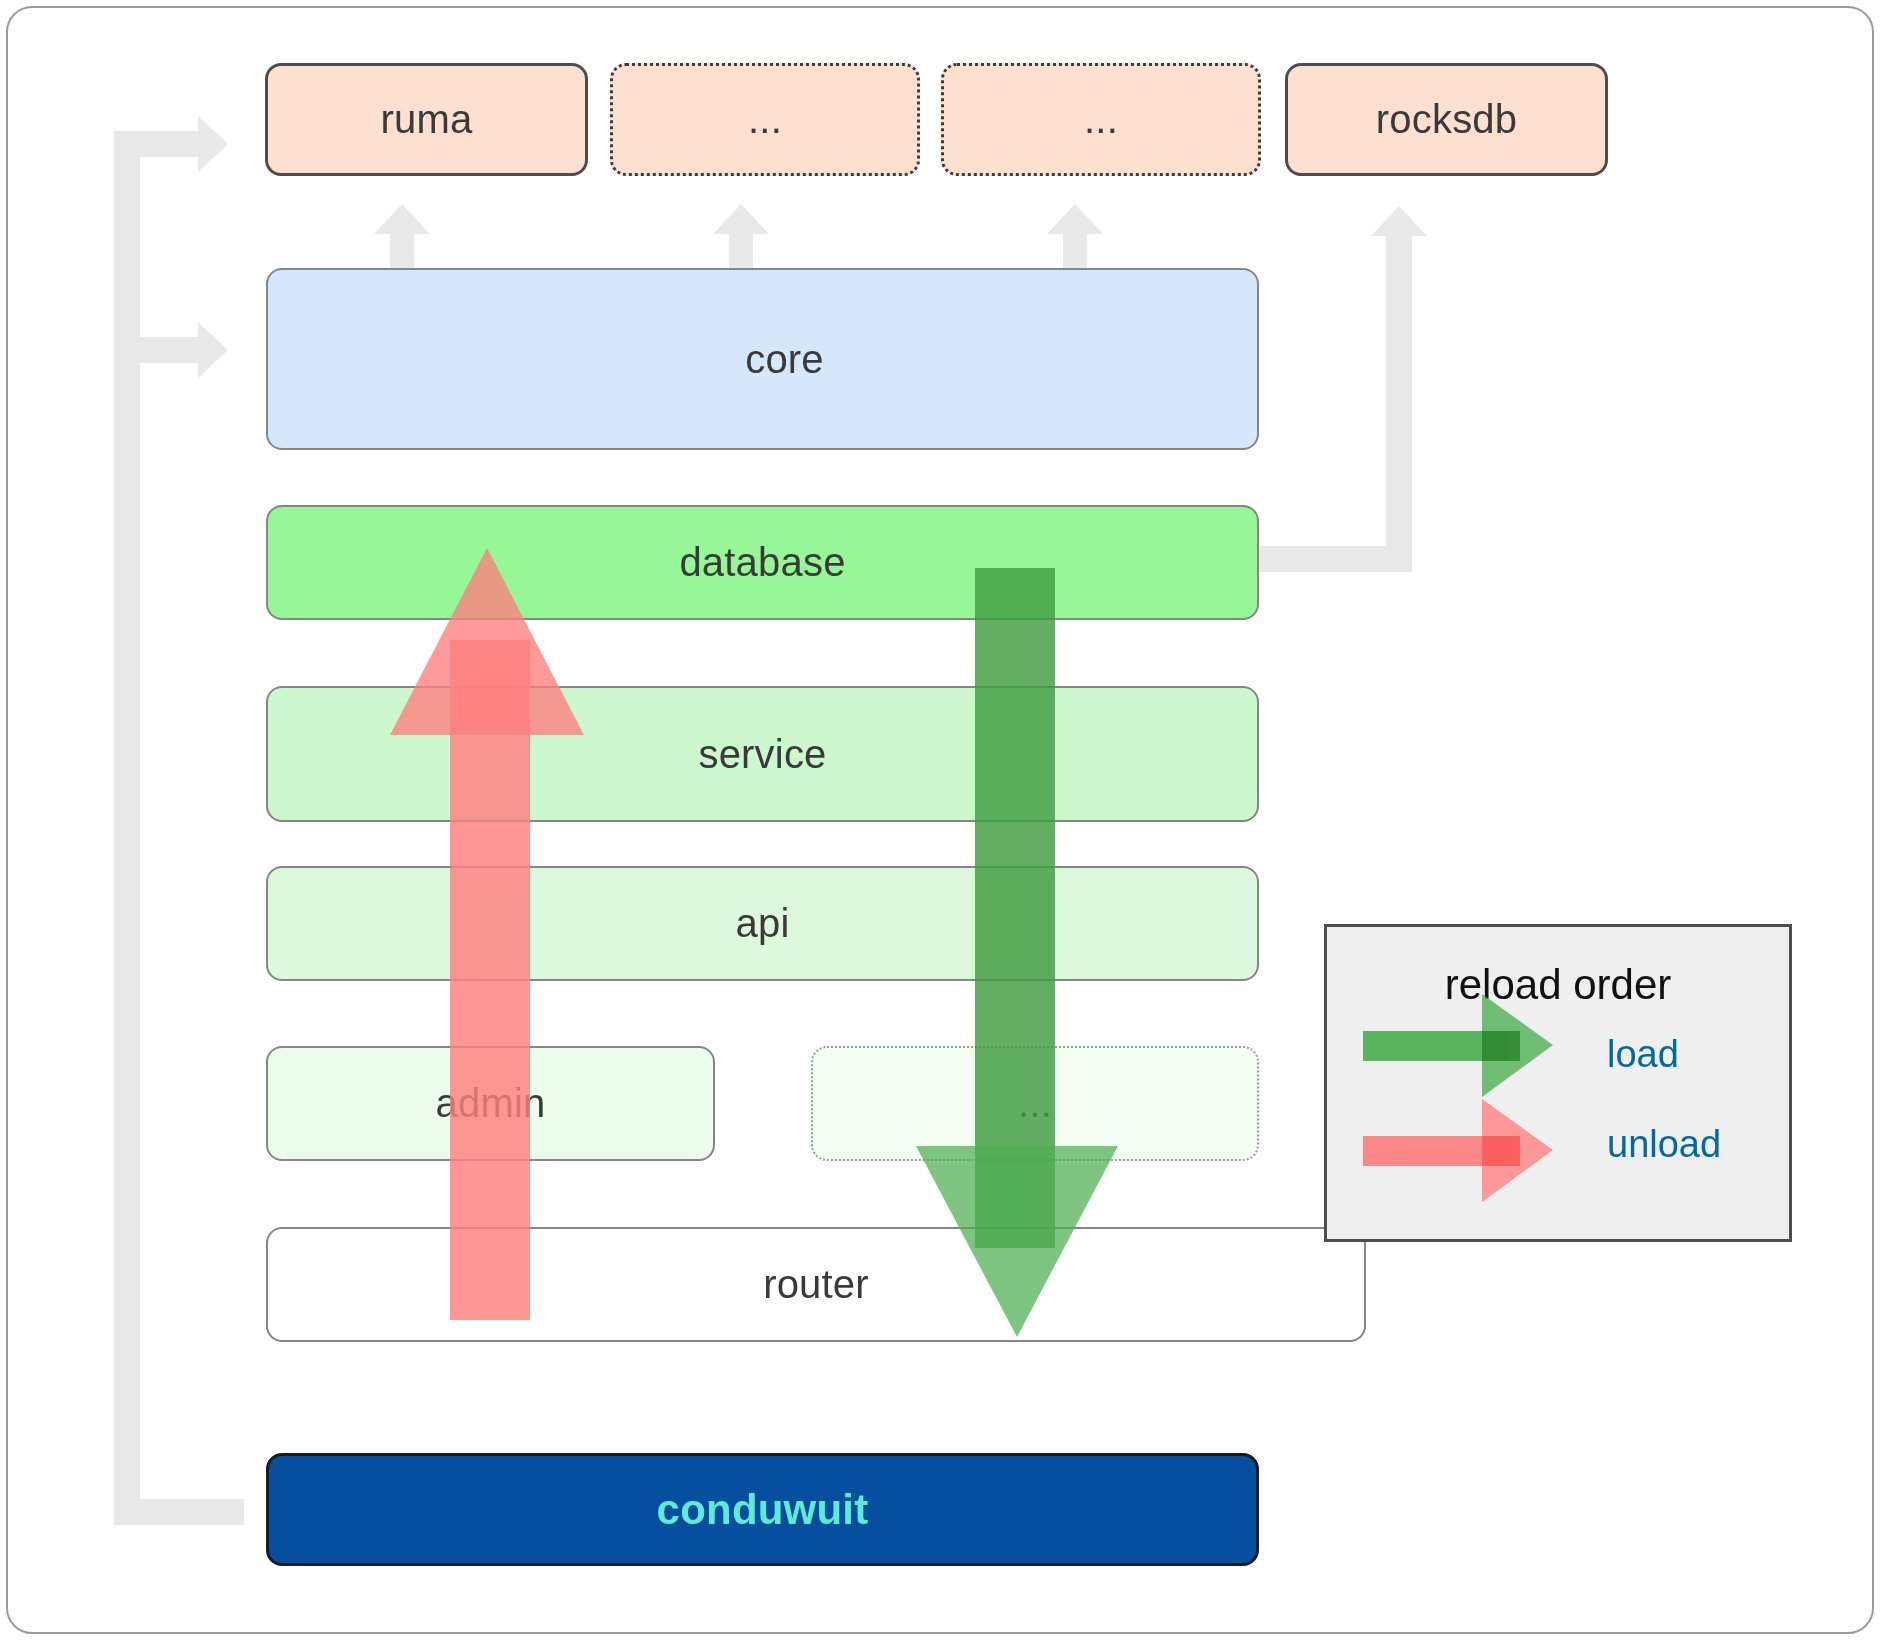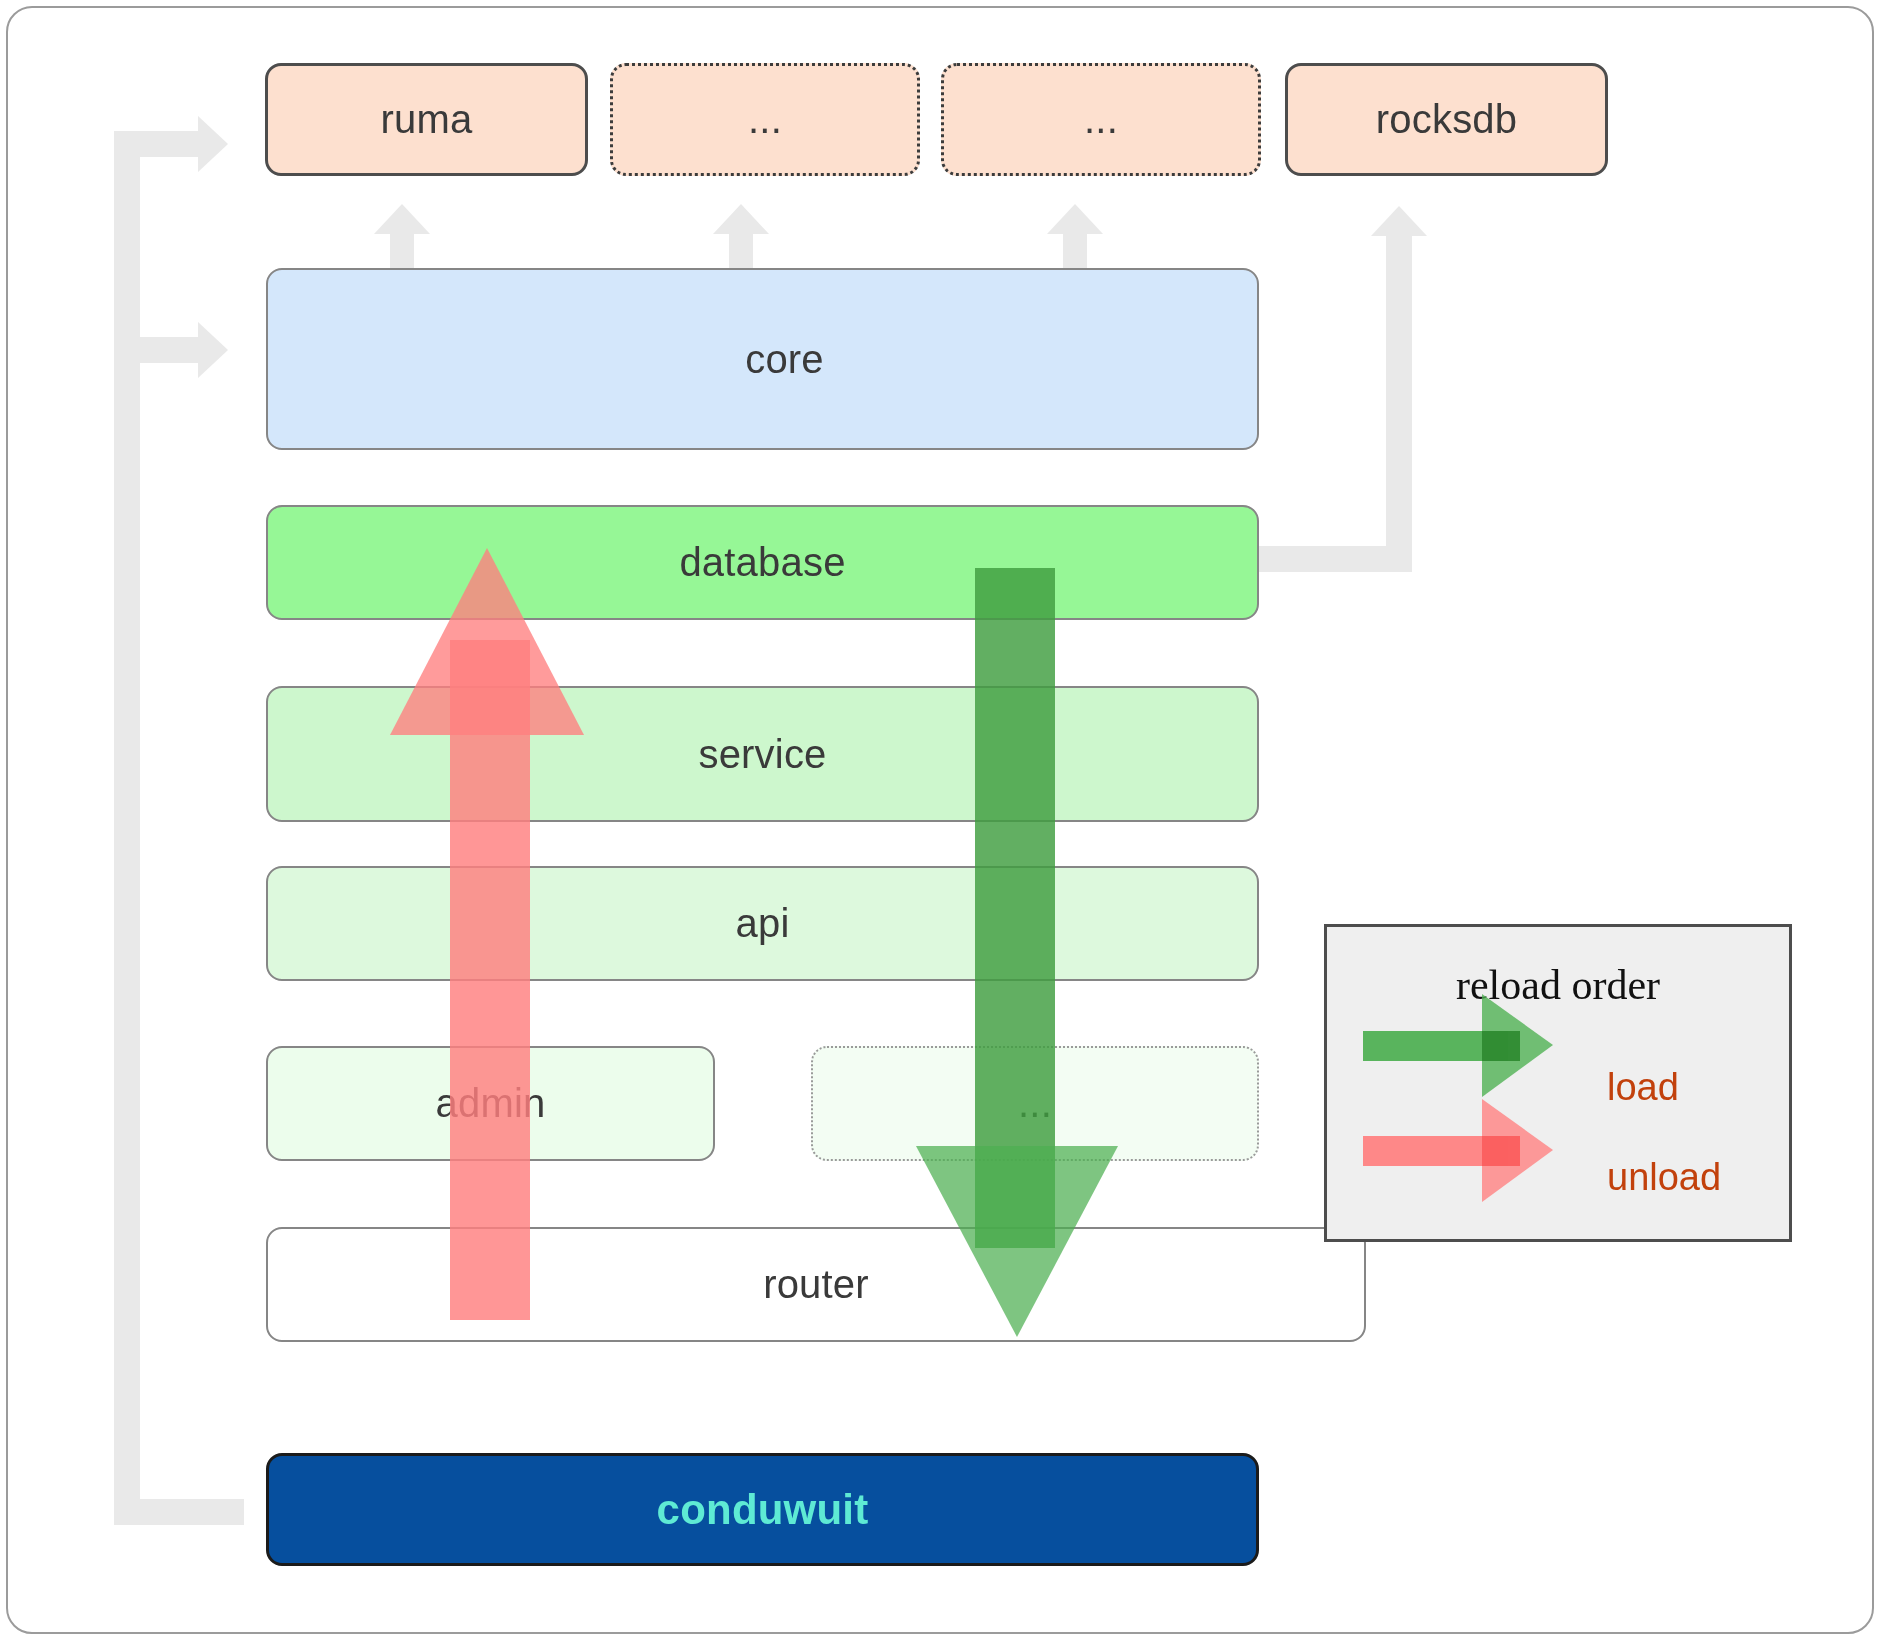--- a/index.html
+++ b/index.html
@@ -83,28 +83,26 @@
     box-sizing: border-box;
     background: #efefef;
     border: 3px solid #4d4d4d;
   }
   #legend .legend-title {
     position: absolute;
     left: 0; right: 0; top: 34px;
     text-align: center;
     font-size: 42px;
     color: #111;
-    font-family: Liberation Serif, serif;
   }
   #legend .legend-label {
     position: absolute;
     font-size: 38px;
-    color: #c2410c;
+    color: #0369a1;
     left: 280px;
-    margin-top: 33px;
   }
   #legend .legend-label.load   { top: 106px; }
   #legend .legend-label.unload { top: 196px; }
 
   
   .gray { position: absolute; background: #e9e9e9; }
   .gray-arrow-r {
     position: absolute;
     width: 0; height: 0;
     border-top: 28px solid transparent;

